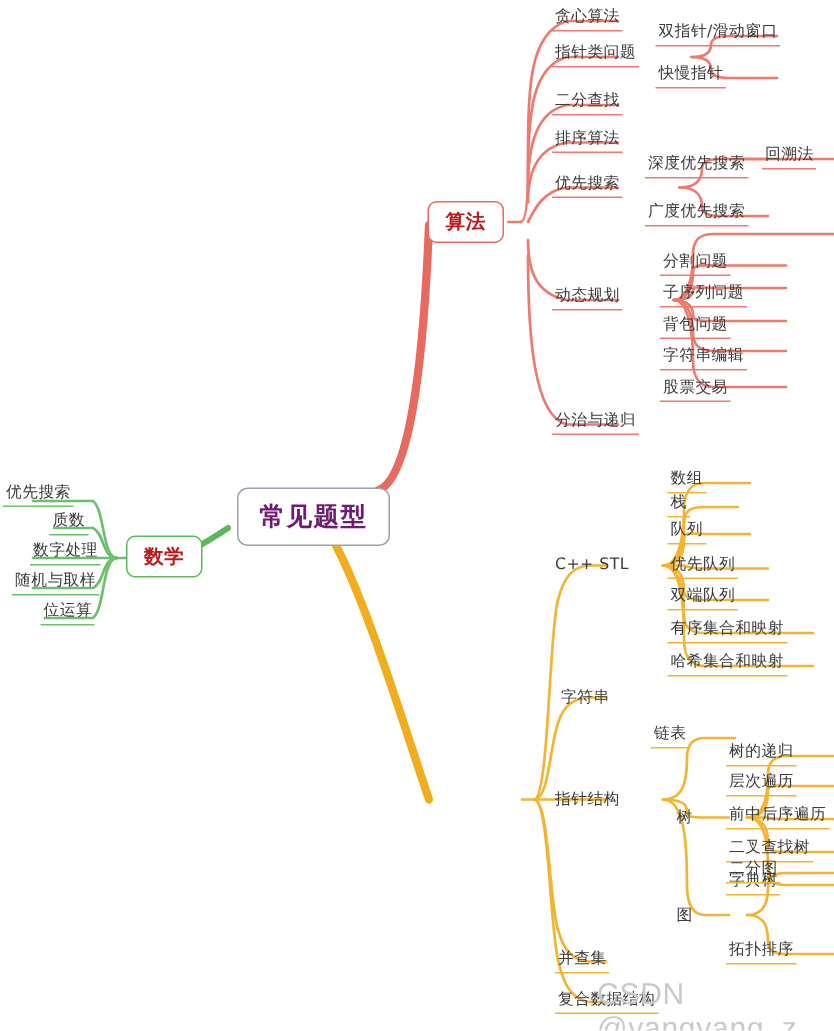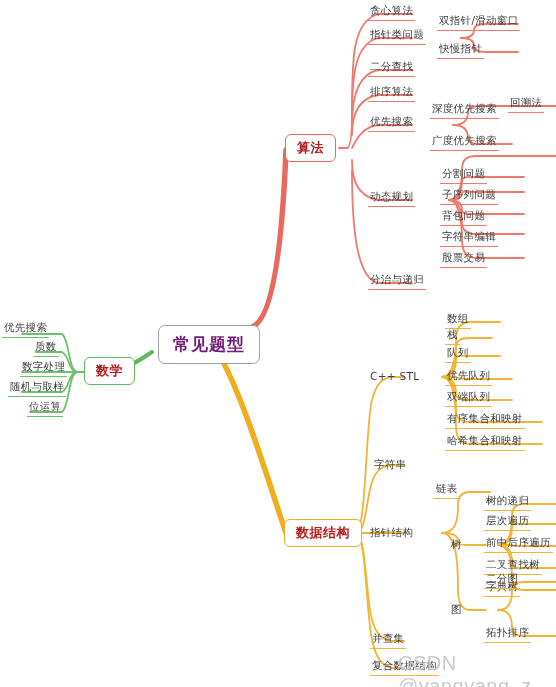--- a/index.html
+++ b/index.html
@@ -200,21 +200,20 @@
   <div class="node leaf red" style="left:368px; top:273px;">分治与递归</div>
 
   <div class="node lv1 math" style="left:84px; top:357px;">数学</div>
 
   <div class="node leaf green" style="left:2px; top:321px;">优先搜索</div>
   <div class="node leaf green" style="left:33px; top:340px;">质数</div>
   <div class="node leaf green" style="left:20px; top:360px;">数字处理</div>
   <div class="node leaf green" style="left:8px; top:380px;">随机与取样</div>
   <div class="node leaf green" style="left:27px; top:400px;">位运算</div>
 
-  <div class="node lv1 ds" style="left:284px; top:519px;">数据结构</div>
 
   <div class="node mid" style="left:370px; top:370px;">C++ STL</div>
   <div class="node leaf amber" style="left:445px; top:312px;">数组</div>
   <div class="node leaf amber" style="left:445px; top:328px;">栈</div>
   <div class="node leaf amber" style="left:445px; top:346px;">队列</div>
   <div class="node leaf amber" style="left:445px; top:369px;">优先队列</div>
   <div class="node leaf amber" style="left:445px; top:390px;">双端队列</div>
   <div class="node leaf amber" style="left:445px; top:412px;">有序集合和映射</div>
   <div class="node leaf amber" style="left:445px; top:434px;">哈希集合和映射</div>
 

